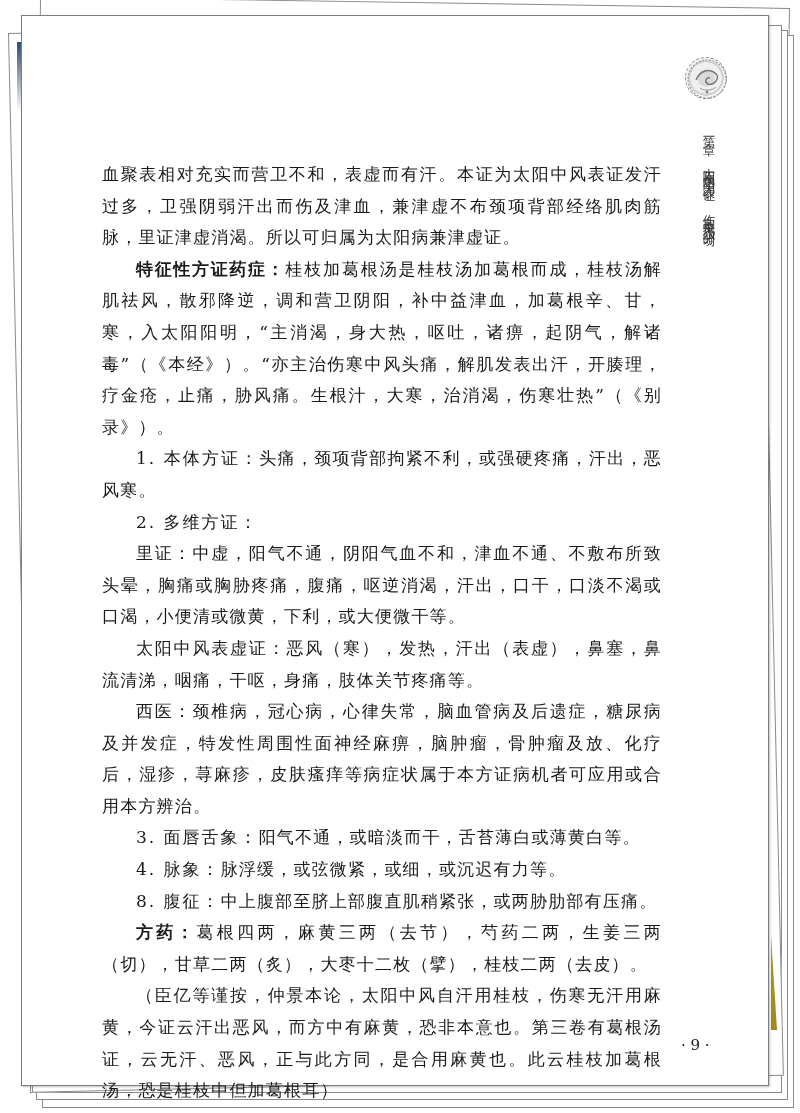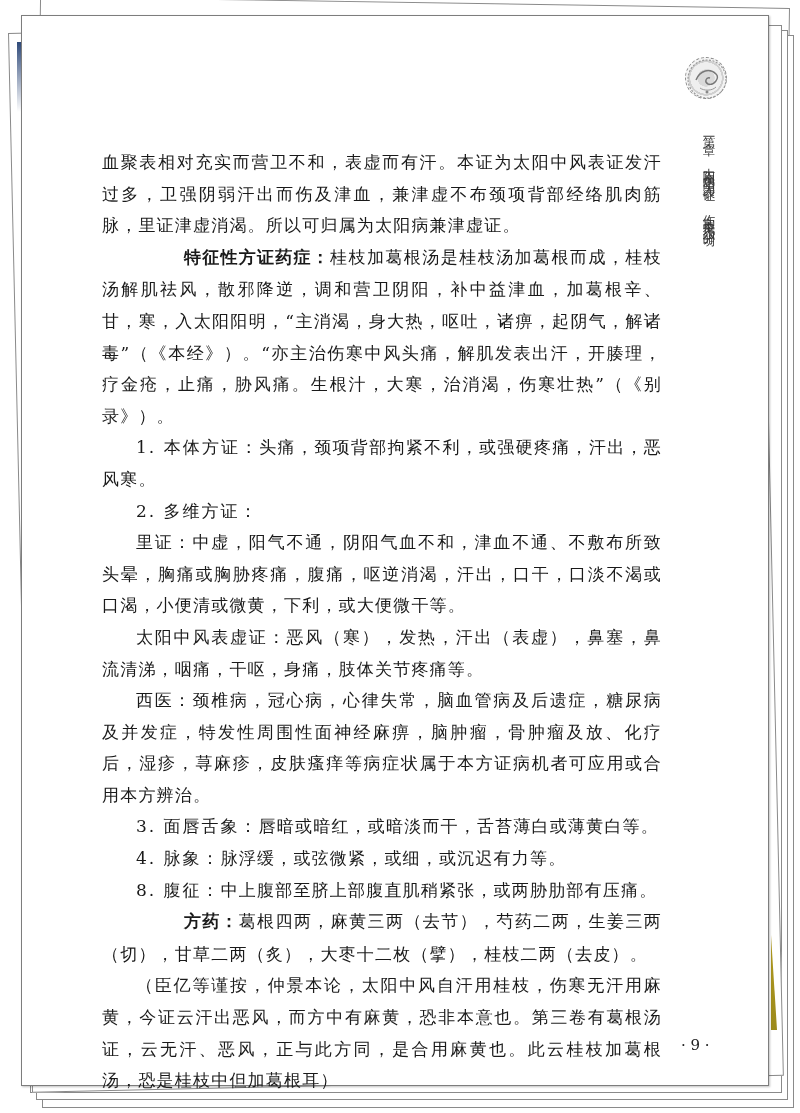--- a/index.html
+++ b/index.html
@@ -38,22 +38,22 @@
     font-size: 12.5px; letter-spacing: 3.5px; color: #333; line-height: 20px;
   }
   .side-title span { display: inline-block; }
   .side-title .gap { margin-top: 14px; }
 
   .body-text {
     position: absolute; left: 80px; top: 131px; width: 560px;
     font-size: 17px; line-height: 31.6px; text-align: justify; letter-spacing: 1.2px;
   }
   .para { margin: 0; text-indent: 2em; }
-  .para.noindent { text-indent: 0; }
-  .bold { font-weight: bold; font-family: Liberation Mono, monospace; letter-spacing: 1px; margin-left: 48px; }
+  .para.noindent { text-indent: 0; margin-top: 12px; }
+  .bold { font-weight: bold; font-family: Liberation Serif, serif; letter-spacing: 1px; }
   .kai { letter-spacing: 2px; }
   .page-num {
     position: absolute; left: 659px; top: 1020px; font-size: 15px; color: #222;
   }
 </style>
 </head>
 <body>
 
 <div class="stack stack-tilt"></div>
 <div class="stack stack-r3"></div>
@@ -89,21 +89,21 @@
     <p class="para"><span class="kai">1. 本体方证：</span><span>头痛，颈项背部拘紧不利，或强硬疼痛，汗出，恶风寒。</span></p>
 
     <p class="para"><span class="kai">2. 多维方证：</span></p>
 
     <p class="para"><span>里证：中虚，阳气不通，阴阳气血不和，津血不通、不敷布所致头晕，胸痛或胸胁疼痛，腹痛，呕逆消渴，汗出，口干，口淡不渴或口渴，小便清或微黄，下利，或大便微干等。</span></p>
 
     <p class="para"><span>太阳中风表虚证：恶风（寒），发热，汗出（表虚），鼻塞，鼻流清涕，咽痛，干呕，身痛，肢体关节疼痛等。</span></p>
 
     <p class="para"><span>西医：颈椎病，冠心病，心律失常，脑血管病及后遗症，糖尿病及并发症，特发性周围性面神经麻痹，脑肿瘤，骨肿瘤及放、化疗后，湿疹，荨麻疹，皮肤瘙痒等病症状属于本方证病机者可应用或合用本方辨治。</span></p>
 
-    <p class="para"><span class="kai">3. 面唇舌象：</span><span>唇暗或暗红，或暗淡而干，舌苔薄白或薄黄白等。</span></p>
+    <p class="para"><span class="kai">3. 面唇舌象：</span><span>阳气不通，或暗淡而干，舌苔薄白或薄黄白等。</span></p>
 
     <p class="para"><span class="kai">4. 脉象：</span><span>脉浮缓，或弦微紧，或细，或沉迟有力等。</span></p>
 
     <p class="para"><span class="kai">8. 腹征：</span><span>中上腹部至脐上部腹直肌稍紧张，或两胁肋部有压痛。</span></p>
 
     <p class="para"><span class="bold">方药：</span><span>葛根四两，麻黄三两（去节），芍药二两，生姜三两（切），甘草二两（炙），大枣十二枚（擘），桂枝二两（去皮）。</span></p>
 
     <p class="para"><span>（臣亿等谨按，仲景本论，太阳中风自汗用桂枝，伤寒无汗用麻黄，今证云汗出恶风，而方中有麻黄，恐非本意也。第三卷有葛根汤证，云无汗、恶风，正与此方同，是合用麻黄也。此云桂枝加葛根汤，恐是桂枝中但加葛根耳）</span></p>
   </div>
 

